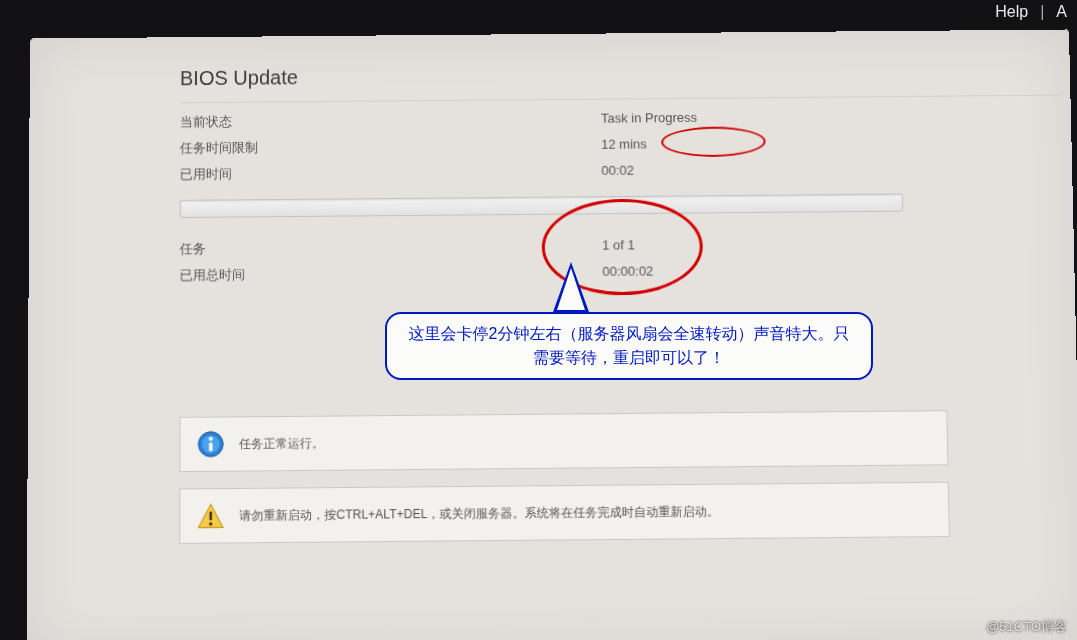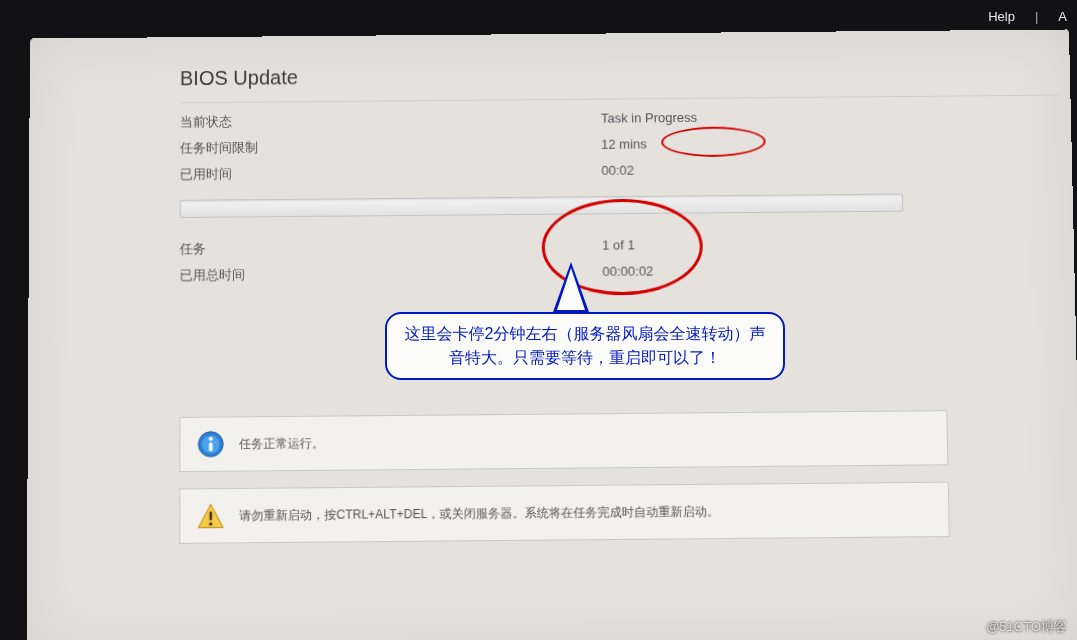--- a/index.html
+++ b/index.html
@@ -2,22 +2,22 @@
 <html><head>
 <meta charset="utf-8">
 <style>
   * { box-sizing: border-box; margin: 0; padding: 0; }
   html, body { width: 1077px; height: 640px; overflow: hidden; font-family: Arial, "Microsoft YaHei", sans-serif; }
   body { background: #121214; }
 
   
   .menubar {
     position: absolute; top: 3px; right: 0; height: 26px;
-    display: flex; align-items: center; gap: 20px;
-    color: #e8e8f0; font-size: 13px; padding-right: 10px;
+    display: flex; gap: 12px;
+    color: #e8e8f0; font-size: 16px; padding-right: 10px;
   }
   .menubar .sep { color: #aaa; }
 
   
   .bezel {
     position: absolute; left: 30px; top: 34px; right: 8px; bottom: 0;
     background: #e5e2de;
     transform: perspective(1400px) rotateX(2.2deg) rotateZ(-0.5deg);
     transform-origin: top center;
     border-radius: 4px 4px 0 0;
@@ -70,21 +70,21 @@
   
   .annot-oval {
     position: absolute; border: 3px solid #d30000; border-radius: 50%;
     pointer-events: none;
   }
   .big-oval { left: 510px; top: 165px; width: 160px; height: 95px; }
   .small-oval { left: 630px; top: 94px; width: 104px; height: 30px; border-width: 2px; }
 
   
   .callout {
-    position: absolute; left: 385px; top: 312px; width: 400px;
+    position: absolute; left: 385px; top: 312px; width: 488px;
     border: 2px solid #0018c0; border-radius: 16px;
     background: #fbfbfa; padding: 8px 14px;
     font-size: 16px; color: #0018c0; text-align: center; line-height: 1.5;
   }
   .callout-tail {
     position: absolute; left: 553px; top: 262px; width: 0; height: 0;
     border-left: 18px solid transparent;
     border-right: 18px solid transparent;
     border-bottom: 50px solid #0018c0;
     pointer-events: none;

